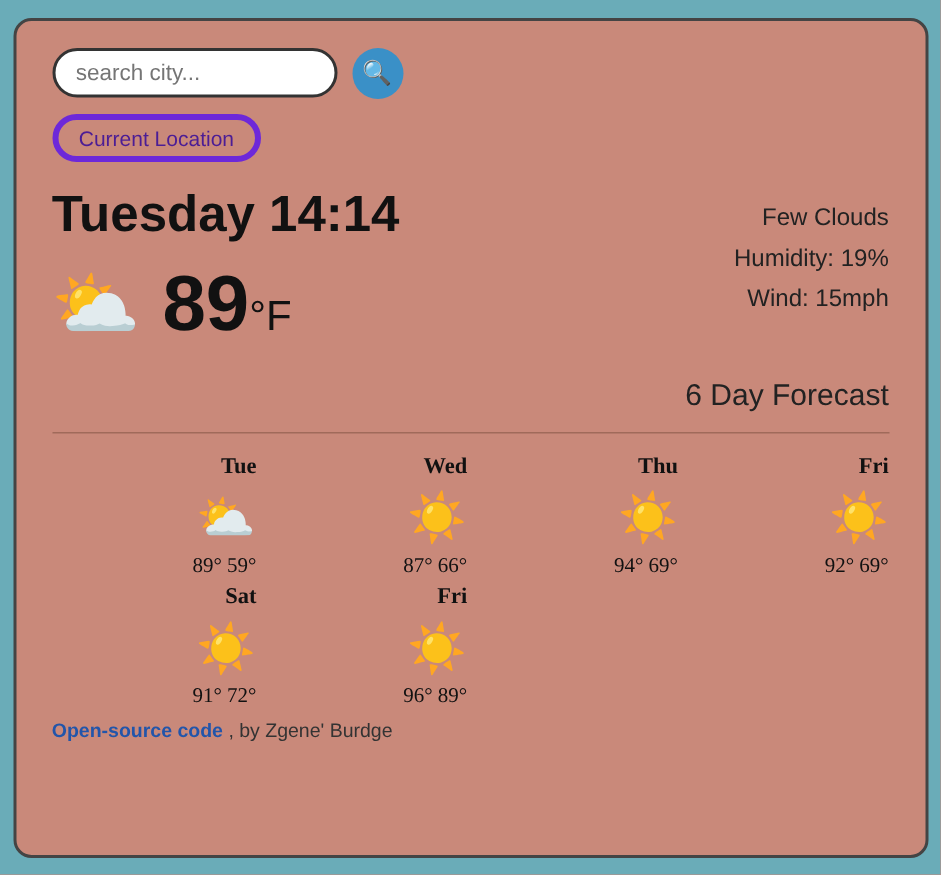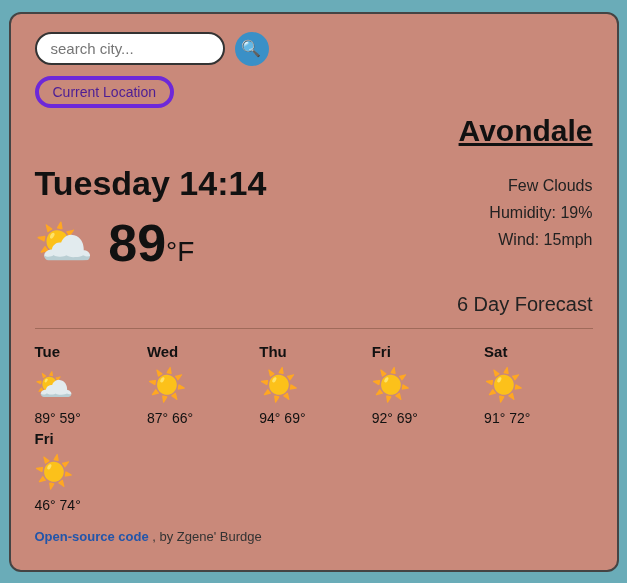--- a/index.html
+++ b/index.html
@@ -113,40 +113,41 @@
       color: #222;
       margin-bottom: 12px;
     }
     .forecast-divider {
       border: none;
       border-top: 1px solid #a06a5a;
       margin-bottom: 14px;
     }
     .forecast-grid {
       display: grid;
-      grid-template-columns: repeat(5, 1fr);
-      text-align: left;
+      grid-template-columns: repeat(4, 1fr);
+      text-align: right;
       gap: 4px;
+      font-family: Liberation Serif, serif;
     }
     .forecast-day-label {
       font-weight: bold;
       font-size: 15px;
       color: #111;
       margin-bottom: 6px;
     }
     .forecast-icon {
       font-size: 32px;
       margin-bottom: 6px;
     }
     .forecast-temps {
       font-size: 14px;
       color: #111;
     }
     .footer {
-      margin-top: 16px;
+      margin-top: 6px;
       font-size: 13px;
       color: #333;
     }
     .footer a {
       color: #2255aa;
       font-weight: bold;
       text-decoration: none;
     }
     
     .partly-cloudy {
@@ -162,21 +163,20 @@
     <input class="search-input" type="text" placeholder="search city..." style="">
     <button class="search-btn">
       <span>🔍</span>
     </button>
   </div>
 
   <div>
     <button class="current-location-btn">Current Location</button>
   </div>
 
-  <div class="city-name">Avondale</div>
 
   <div class="main-weather">
     <div class="left-weather">
       <div class="datetime">Tuesday 14:14</div>
       <div class="temp-row">
         <span class="partly-cloudy">⛅</span>
         <span class="temperature">
           <span>89</span><span class="temp-unit">°F</span>
         </span>
       </div>
@@ -213,21 +213,21 @@
       <div class="forecast-temps">92° 69°</div>
     </div>
         <div>
       <div class="forecast-day-label">Sat</div>
       <div class="forecast-icon">☀️</div>
       <div class="forecast-temps">91° 72°</div>
     </div>
         <div>
       <div class="forecast-day-label">Fri</div>
       <div class="forecast-icon">☀️</div>
-      <div class="forecast-temps">46° 74°</div>
+      <div class="forecast-temps">96° 89°</div>
     </div>
       </div>
   </div>
 
   <div class="footer">
     <a href="#">Open-source code</a><span> , by Zgene' Burdge</span>
   </div>
 </div>
 
 </body></html>

